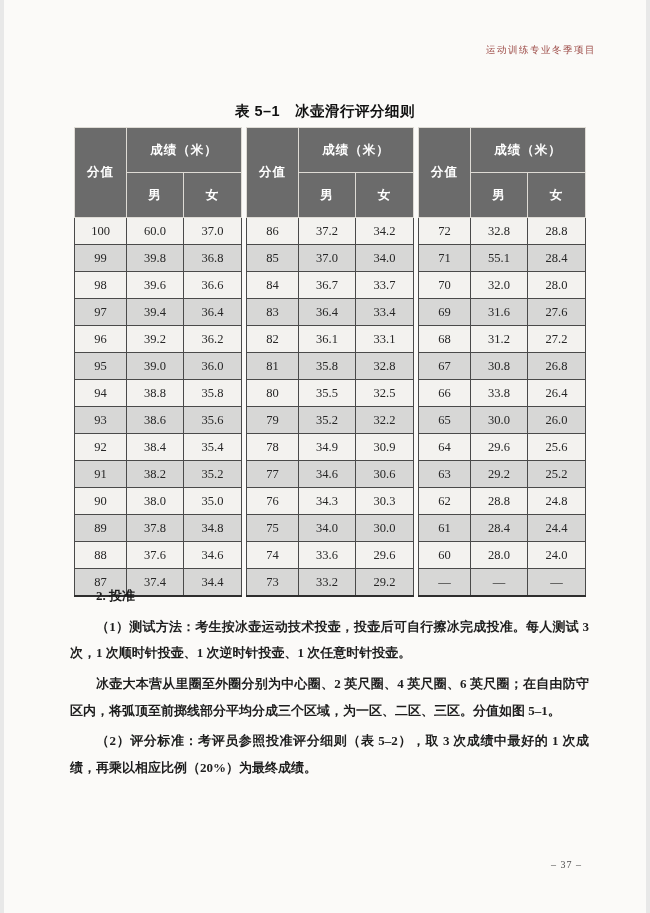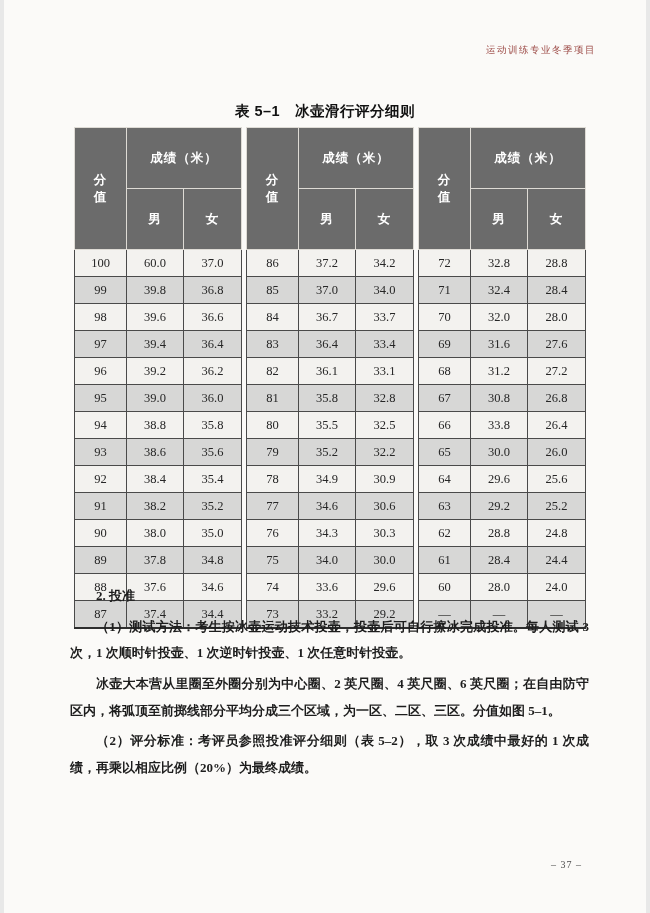--- a/index.html
+++ b/index.html
@@ -39,21 +39,21 @@
     border:1px solid #4a4a4a;
     border-top:1px solid #555;
     border-bottom:2px solid #2e2e2e;
   }
   table.score col.c-score{width:52px;}
   table.score col.c-m{width:57px;}
   table.score col.c-f{width:58px;}
   table.score th{
     background:#6b6b6b;color:#fff;
     font-weight:bold;font-size:12.5px;
-    height:28px;padding:16px;text-align:center;
+    height:28px;padding:8px;text-align:center;
     border:1px solid #dedbd5;
     letter-spacing:1px;
   }
   table.score td{
     height:26px;padding:0;text-align:center;
     border:1px solid #4a4a4a;
     background:#f3f2ef;color:#262626;
     font-size:12.5px;
   }
   table.score tr.shade td{background:#d7d7d6;}
@@ -276,21 +276,21 @@
         </tr>
       </thead>
       <tbody>
           <tr>
             <td>72</td>
             <td>32.8</td>
             <td>28.8</td>
           </tr>
           <tr class="shade">
             <td>71</td>
-            <td>32.4</td>
+            <td>55.1</td>
             <td>28.4</td>
           </tr>
           <tr>
             <td>70</td>
             <td>32.0</td>
             <td>28.0</td>
           </tr>
           <tr class="shade">
             <td>69</td>
             <td>31.6</td>

